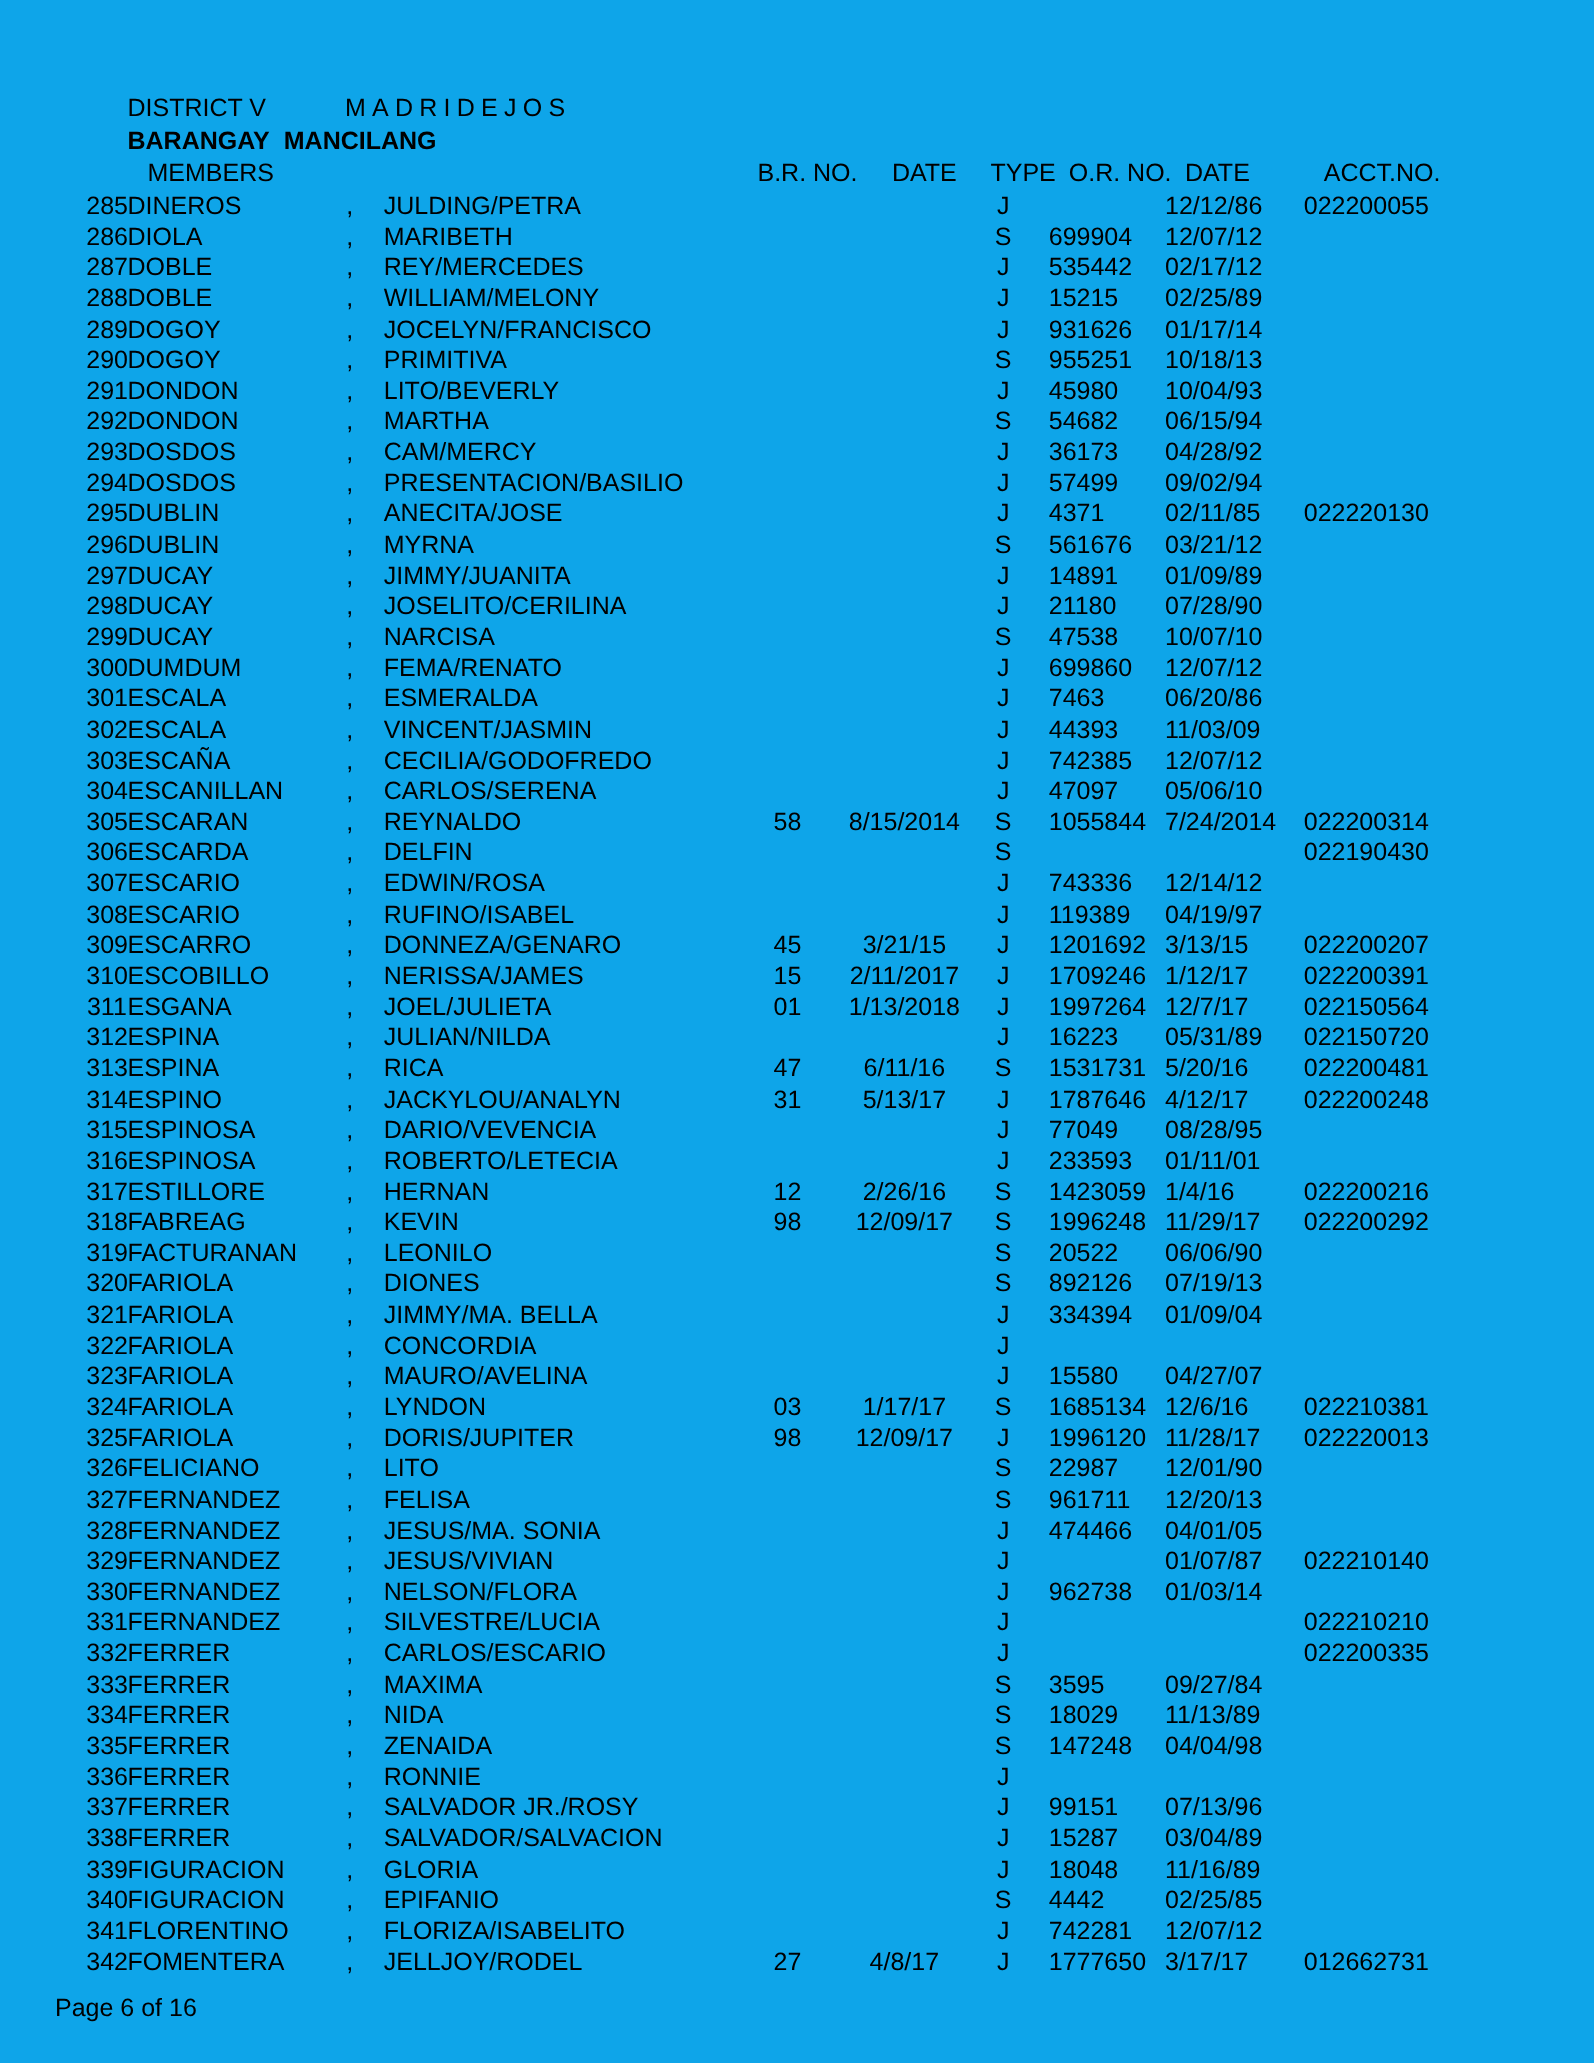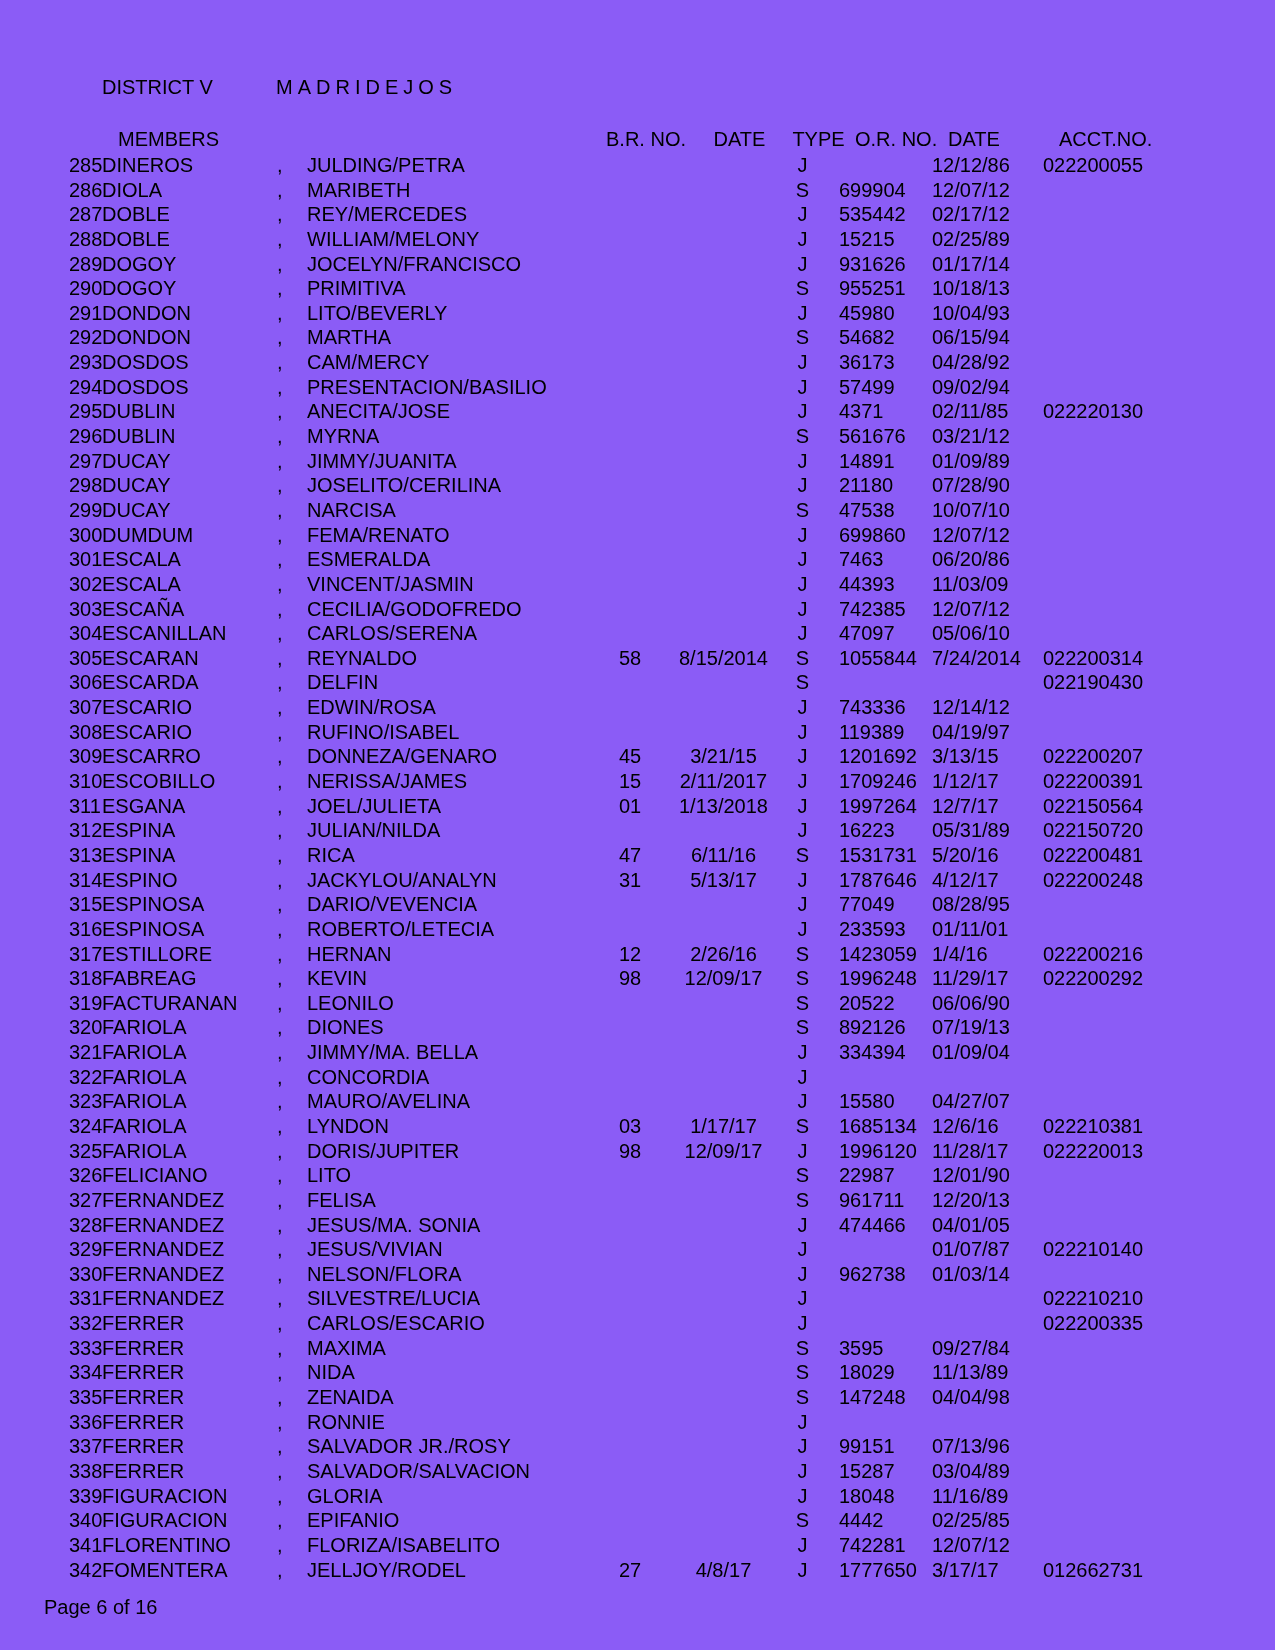--- a/index.html
+++ b/index.html
@@ -1,19 +1,19 @@
 <!DOCTYPE html>
 <html><head>
 <meta charset="utf-8">
 <style>
   html,body{margin:0;padding:0;background:#e8e8e8;}
   .page{
     position:relative;
     width:1275px;height:1650px;
-    background:#8b5cf6;
+    background:#0ea5e9;
     font-family:"Liberation Sans", sans-serif;
     font-size:20px;
     color:#000000;
     overflow:hidden;
   }
   .hline{position:absolute;left:0;width:100%;height:25px;line-height:25px;white-space:nowrap;}
   .l1{top:75px;}
   .l2{top:101px;font-weight:bold;}
   .l3{top:127px;padding-left:16px;}
   .abs{position:absolute;white-space:nowrap;}
@@ -22,40 +22,44 @@
   .bgy-label{left:102px;}
   .bgy-name{left:227px;}
   .grid{
     display:grid;
     grid-template-columns:44px 175px 30px 281px 84px 103px 55px 102px 111px 110px;
     padding-left:58px;
     line-height:24.65px;
     height:24.65px;
   }
   .grid > span{white-space:nowrap;overflow:visible;}
-  .c-num{text-align:left;margin-left:11px;}
+  .c-num{text-align:center;margin-left:11px;}
   .c-br,.c-date1,.c-type{text-align:center;}
   .c-or{padding-left:9px;box-sizing:border-box;}
   .rows{position:absolute;top:153px;left:0;width:100%;}
   .hdr-row{position:absolute;left:0;width:100%;line-height:25px;height:25px;}
   .footer{
     position:absolute;top:1595px;left:0;width:100%;
     text-align:left;line-height:25px;padding-left:44px;
   }
 </style>
 </head>
 <body>
 
 <div class="page">
 
   <div class="hline l1">
     <span class="abs district">DISTRICT V</span>
     <span class="abs muni">MADRIDEJOS</span>
   </div>
 
+  <div class="hline l2">
+    <span class="abs bgy-label">BARANGAY</span>
+    <span class="abs bgy-name">MANCILANG</span>
+  </div>
 
   <div class="hdr-row l3" style="top:127px;">
     <div class="grid">
       <span class="c-num"></span>
       <span>MEMBERS</span>
       <span></span>
       <span></span>
       <span class="c-br">B.R. NO.</span>
       <span class="c-date1">DATE</span>
       <span class="c-type">TYPE</span>

